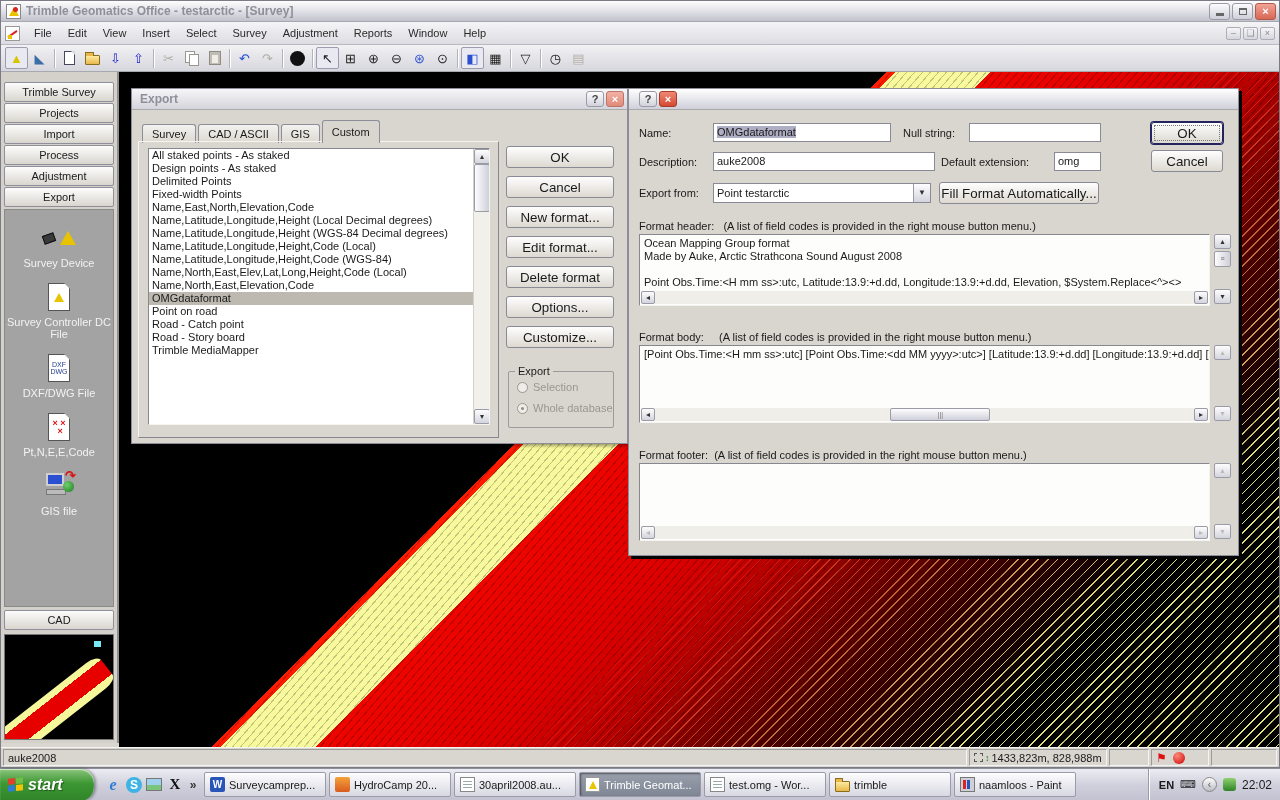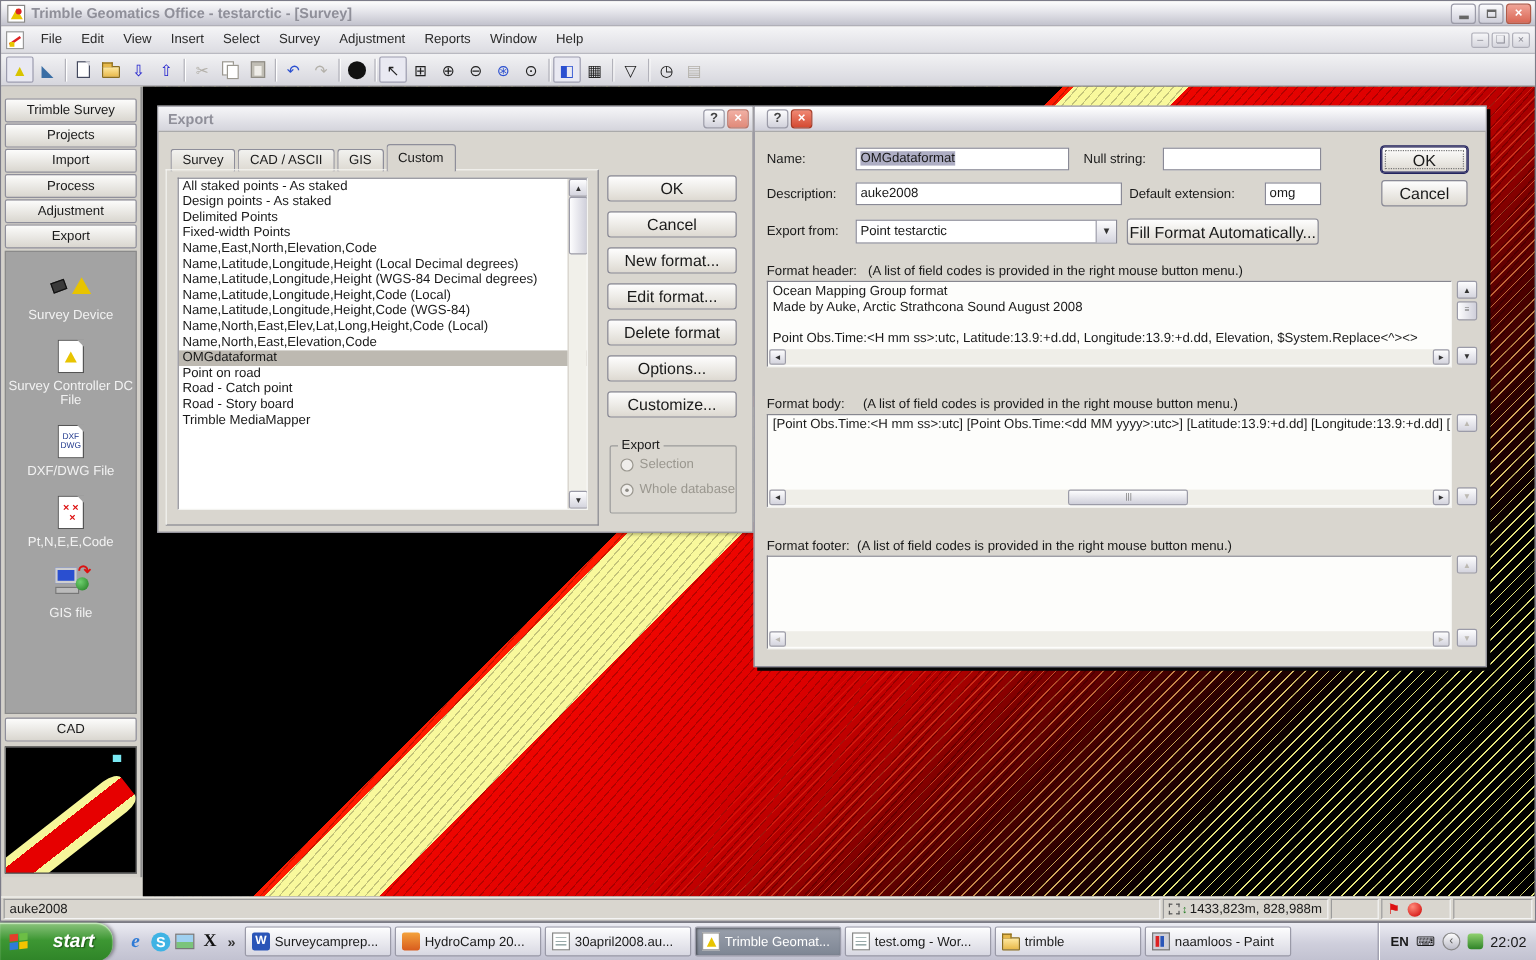--- a/index.html
+++ b/index.html
@@ -39,21 +39,21 @@
   .art-copy { width:14px; height:14px; position:relative; }
   .art-copy::before,.art-copy::after { content:""; position:absolute; width:8px; height:10px; background:#fff; border:1px solid #9a978f; }
   .art-copy::before { left:0; top:0; } .art-copy::after { left:4px; top:3px; }
   .art-paste { width:12px; height:14px; background:#c0bdb4; border:1px solid #8f8c84; position:relative; }
   .art-paste::after { content:""; position:absolute; left:2px; top:3px; width:6px; height:8px; background:#efede8; }
   .art-info { width:15px; height:15px; border-radius:50%; background:#111; color:#fff; font-weight:bold; font-size:10px; line-height:15px; text-align:center; font-family:"Liberation Serif",serif; }
 
   .workspace { position:relative; flex:1; overflow:hidden; }
 
   
-  .sidebar { position:absolute; left:0; top:0; bottom:16px; width:118px; background:#d4d1ca; border-right:2px solid #8f8f8f; display:flex; flex-direction:column; }
+  .sidebar { position:absolute; left:0; top:0; bottom:4px; width:118px; background:#d4d1ca; border-right:2px solid #8f8f8f; display:flex; flex-direction:column; }
   .nav-btn { height:20px; margin:1px 3px; background:linear-gradient(#fcfcfb,#d9d6cf); border:1px solid #8f8f9b; border-radius:2px; text-align:center; line-height:18px; color:#1a1a1a; }
   .nav-btn:first-child { margin-top:10px; }
   .tool-panel { flex:1; margin:1px 3px; background:#a3a3a3; border:1px solid #8a8a8a; overflow:hidden; display:flex; flex-direction:column; align-items:center; }
   .tool-item { margin-top:12px; text-align:center; color:#f2f2f2; width:108px; }
   .tool-item .ticon { height:32px; display:flex; align-items:center; justify-content:center; margin-bottom:3px; }
   .tool-item .tlabel { line-height:12px; }
   .icon-page { width:22px; height:28px; background:#fff; border:1px solid #555; position:relative; font-size:7px; color:#223a8e; display:flex; flex-direction:column; align-items:center; justify-content:center; }
   .icon-page::after { content:""; position:absolute; right:-1px; top:-1px; border-left:6px solid transparent; border-top:6px solid #a3a3a3; }
   .tripod { width:0; height:0; border-left:8px solid transparent; border-right:8px solid transparent; border-bottom:14px solid #e8c400; position:relative; }
   .film { width:12px; height:9px; background:#3a3a3a; border:1px solid #111; margin-right:5px; transform:rotate(-20deg); }
@@ -136,21 +136,21 @@
   .statusbar { height:20px; background:#d9d6cf; border-top:1px solid #f4f4f1; display:flex; align-items:stretch; padding:1px 2px; gap:2px; }
   .sb-pane { border:1px solid; border-color:#9b9b9b #f4f4f4 #f4f4f4 #9b9b9b; display:flex; align-items:center; padding:0 4px; white-space:nowrap; }
   .sb-pane.grow { flex:1; }
   .coord-icon { width:9px; height:9px; border:1px dashed #555; margin-right:2px; }
   .updown { color:#1f7a1f; font-size:9px; margin-right:2px; }
   .flag { color:#d11; font-size:12px; }
   .redball { width:12px; height:12px; border-radius:50%; background:radial-gradient(circle at 35% 30%, #ff8a7a, #c00); margin-left:6px; }
 
   
   .taskbar { position:absolute; left:0; bottom:0; width:1280px; height:32px; background:linear-gradient(#ececf3,#cfcfdc 55%,#c2c2d1); border-top:1px solid #8f8f9b; display:flex; align-items:center; }
-  .start-btn { height:32px; width:94px; background:linear-gradient(#8cc47e,#3d9733 45%,#2f8428); border-radius:0 14px 14px 0; display:flex; align-items:center; padding-left:8px; gap:21px; color:#fff; font-weight:bold; font-style:italic; font-size:16px; text-shadow:1px 1px 1px #1e5a18; box-shadow:inset 0 1px 1px #cfeec6, 2px 0 3px rgba(0,0,0,0.35); }
+  .start-btn { height:32px; width:94px; background:linear-gradient(#8cc47e,#3d9733 45%,#2f8428); border-radius:0 14px 14px 0; display:flex; align-items:center; padding-left:8px; gap:5px; color:#fff; font-weight:bold; font-style:italic; font-size:16px; text-shadow:1px 1px 1px #1e5a18; box-shadow:inset 0 1px 1px #cfeec6, 2px 0 3px rgba(0,0,0,0.35); }
   .winflag { width:15px; height:14px; display:grid; grid-template-columns:7px 7px; grid-template-rows:6px 6px; gap:1px; transform:skewY(-6deg); }
   .winflag span:nth-child(1){background:#e33e2b;} .winflag span:nth-child(2){background:#6cbe45;}
   .winflag span:nth-child(3){background:#2f7bd6;} .winflag span:nth-child(4){background:#f4c400;}
   .qlaunch { display:flex; align-items:center; gap:4px; padding:0 6px 0 10px; }
   .ql { width:18px; height:18px; display:flex; align-items:center; justify-content:center; font-weight:bold; }
   .ql-ie { color:#2f7bd6; font-size:16px; font-family:"Liberation Serif",serif; font-style:italic; }
   .ql-skype { background:#3fb3e4; color:#fff; border-radius:50%; font-size:12px; width:16px; height:16px; }
   .ql-photo { width:16px; height:13px; background:linear-gradient(#9fd0f0 55%,#7bc47b 55%); border:1px solid #777; }
   .ql-x { color:#111; font-size:15px; font-family:"Liberation Serif",serif; }
   .ql-chev { font-size:12px; color:#333; width:10px; }

